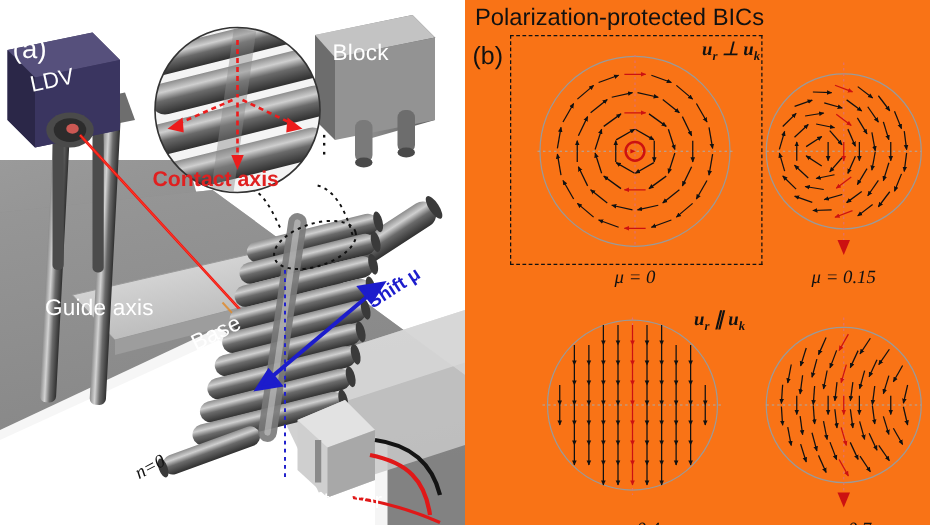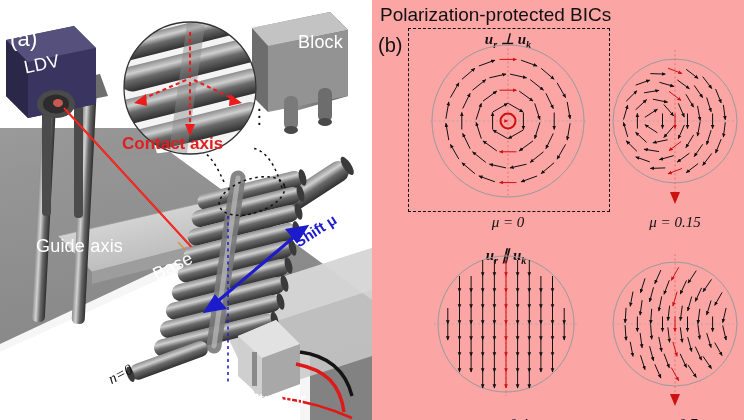--- a/index.html
+++ b/index.html
@@ -12,29 +12,29 @@
   .lbl-a{position:absolute;color:#ffffff;font-size:17px;letter-spacing:.2px;
          font-family:"Liberation Sans",sans-serif;white-space:nowrap;pointer-events:none;}
   .lbl-blk{position:absolute;color:#111;font-size:15px;white-space:nowrap;
            font-family:"Liberation Serif",serif;font-style:italic;}
   .lbl-red{position:absolute;color:#e02020;font-size:14px;white-space:nowrap;
            font-family:"Liberation Sans",sans-serif;}
   .lbl-blue{position:absolute;color:#1c1ccc;font-size:14px;white-space:nowrap;font-weight:bold;
             font-family:"Liberation Sans",sans-serif;}
 
   
-  #panel-b{position:absolute;left:372px;top:0;width:372px;height:420px;background:#fca5a5;}
+  #panel-b{position:absolute;left:372px;top:0;width:372px;height:420px;background:#f97316;}
   #title-b{position:absolute;left:8px;top:4px;font-size:19px;color:#111;white-space:nowrap;
            font-family:"Liberation Sans",sans-serif;}
   #tag-b{position:absolute;left:6px;top:34px;font-size:20px;color:#111;
          font-family:"Liberation Sans",sans-serif;}
   .pcell{position:absolute;}
   .pcap{position:absolute;width:100%;text-align:center;font-size:15px;color:#111;
         font-family:Liberation Serif, serif;font-style:italic;white-space:nowrap;}
-  .ptop{position:absolute;width:100%;text-align:center;font-size:15px;color:#111;
+  .ptop{position:absolute;width:100%;text-align:right;font-size:15px;color:#111;
         font-family:"Liberation Serif",serif;font-weight:bold;font-style:italic;white-space:nowrap;}
   .dashbox{position:absolute;border:1.6px dashed #111;}
   sub{font-size:.68em;}
 </style>
 </head>
 <body>
 
 <div id="root">
 
   <div id="panel-a">
@@ -232,21 +232,21 @@
         <rect x="252" y="352" width="5" height="34" fill="#8a8a8a"></rect>
       </g>
 
       <path d="M300,352 C330,356 346,372 352,396" fill="none" stroke="#141414" stroke-width="3.4"></path>
       <path d="M296,364 C326,370 340,384 344,412" fill="none" stroke="#e01818" stroke-width="3.4"></path>
       <path d="M282,398 C310,402 334,410 352,418" fill="none" stroke="#e01818" stroke-width="2.6"></path>
     </svg>
 
     <div class="lbl-a" style="left:10px;top:26px;font-size:22px;">(a)</div>
     <div class="lbl-a" style="left:24px;top:54px;transform:rotate(-12deg);font-size:18px;">LDV</div>
-    <div class="lbl-a" style="left:266px;top:32px;font-size:18px;margin-left:32px;">Block</div>
+    <div class="lbl-a" style="left:266px;top:32px;font-size:18px;">Block</div>
     <div class="lbl-red" style="left:122px;top:134px;font-size:17px;font-weight:bold;">Contact axis</div>
     <div class="lbl-a" style="left:36px;top:236px;font-size:18px;">Guide axis</div>
     <div class="lbl-a" style="left:152px;top:256px;transform:rotate(-26deg);font-size:18px;">Base</div>
     <div class="lbl-blue" style="left:292px;top:222px;transform:rotate(-33deg);font-size:15px;">
       <span>Shift μ</span>
     </div>
     <div class="lbl-blk" style="left:108px;top:366px;transform:rotate(-28deg);font-size:15px;">n=0</div>
     <div class="lbl-a" style="left:188px;top:390px;font-size:18px;">Piezo actuator</div>
     <div style="position:absolute;left:256px;top:105px;color:#111;font-size:20px;line-height:7px;letter-spacing:0;">
       <div>·</div>

